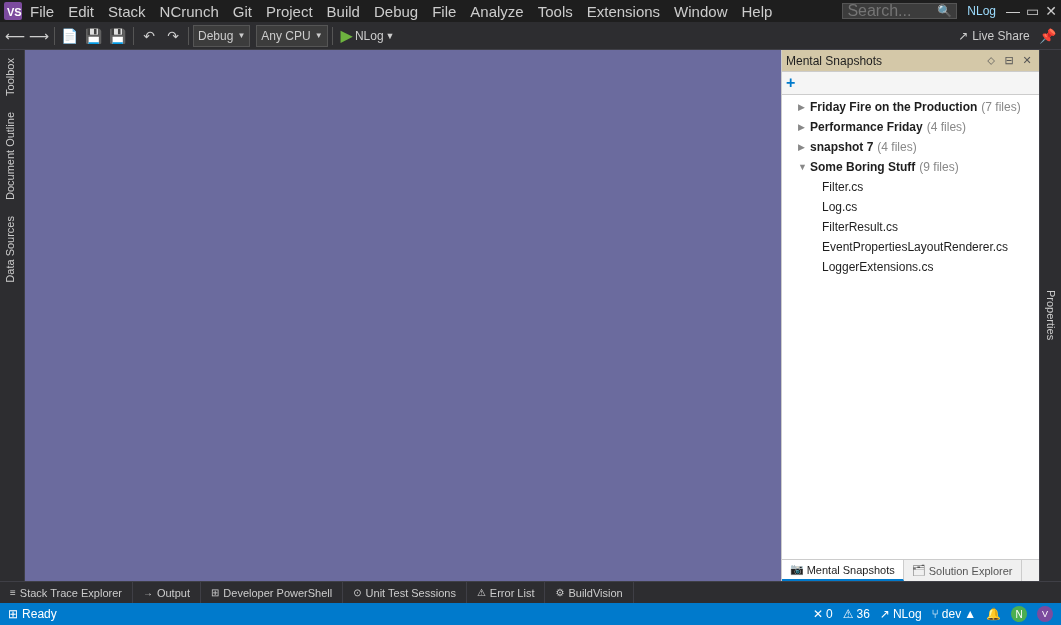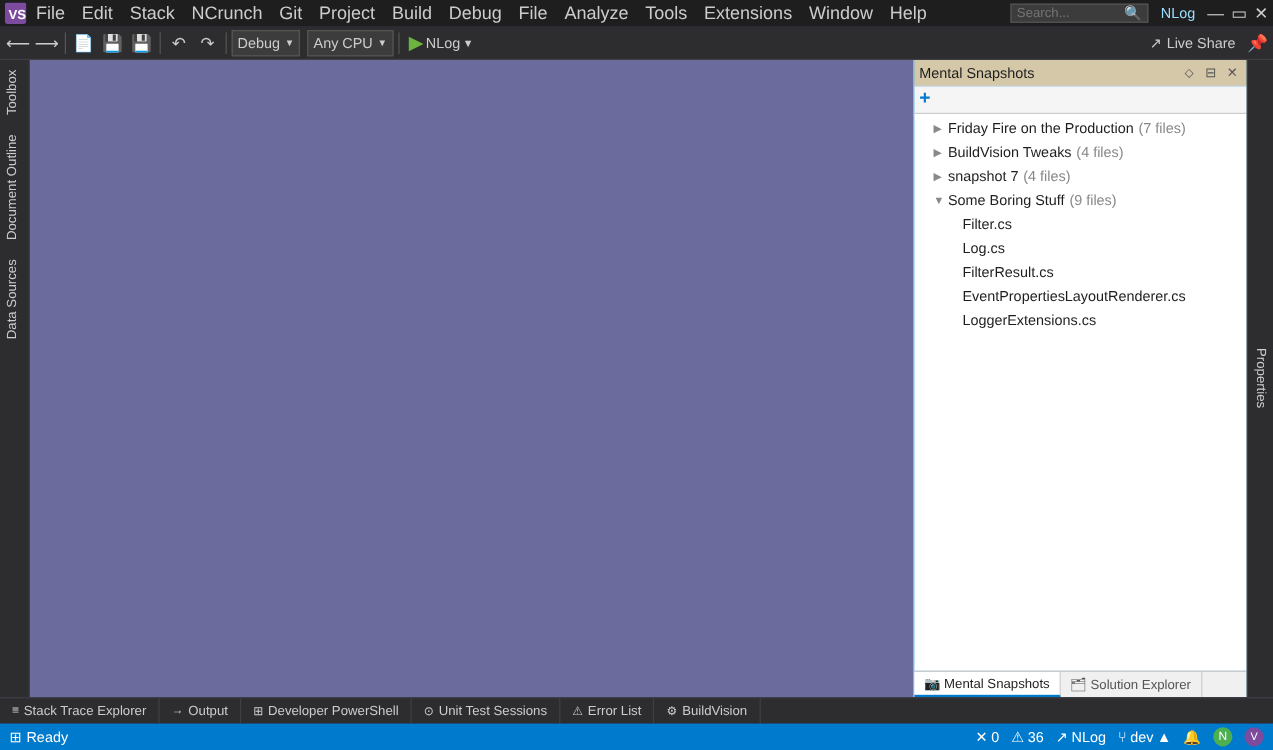--- a/index.html
+++ b/index.html
@@ -2,21 +2,21 @@
 <html><head>
   <meta charset="utf-8">
   <style>
     * { margin: 0; padding: 0; box-sizing: border-box; }
     body { font-family: 'Segoe UI', sans-serif; font-size: 12px; background: #2b2b5e; width: 1061px; height: 625px; overflow: hidden; display: flex; flex-direction: column; }
 
     
     .menubar { background: #1e1e1e; color: #cccccc; display: flex; align-items: center; height: 22px; padding: 0 4px; gap: 2px; flex-shrink: 0; }
     .menubar-item { padding: 2px 6px; font-size: 15px; cursor: pointer; color: #cccccc; }
     .menubar-search { margin-left: auto; display: flex; align-items: center; background: #3c3c3c; border: 1px solid #555; padding: 1px 4px; height: 16px; }
-    .menubar-search input { background: transparent; border: none; outline: none; color: #ccc; font-size: 11px; width: 90px; }
+    .menubar-search input { background: transparent; border: none; outline: none; color: #ccc; font-size: 16px; width: 90px; }
     .menubar-nlog { color: #9cdcfe; margin-left: 8px; font-size: 12px; }
 
     
     .toolbar { background: #2d2d30; border-bottom: 1px solid #3f3f46; height: 28px; display: flex; align-items: center; padding: 0 4px; gap: 2px; flex-shrink: 0; }
     .toolbar-btn { width: 22px; height: 22px; display: flex; align-items: center; justify-content: center; cursor: pointer; color: #cccccc; font-size: 14px; border: 1px solid transparent; }
     .toolbar-separator { width: 1px; height: 18px; background: #555; margin: 0 2px; }
     .toolbar-dropdown { display: flex; align-items: center; height: 22px; background: #3c3c3c; border: 1px solid #555; padding: 0 4px; cursor: pointer; color: #ccc; font-size: 12px; gap: 4px; }
     .toolbar-dropdown .arrow { font-size: 8px; }
     .toolbar-run { display: flex; align-items: center; gap: 2px; margin-left: 4px; }
     .toolbar-spacer { flex: 1; }
@@ -27,38 +27,38 @@
     .main-area { display: flex; flex: 1; overflow: hidden; }
 
     
     .left-tabs { width: 25px; background: #2d2d30; display: flex; flex-direction: column; border-right: 1px solid #3f3f46; flex-shrink: 0; }
     .left-tab { writing-mode: vertical-rl; transform: rotate(180deg); color: #ccc; font-size: 11px; padding: 8px 4px; cursor: pointer; border-left: 2px solid transparent; }
 
     
     .editor-area { flex: 1; background: #6b6b9e; position: relative; }
 
     
-    .right-panel { width: 278px; background: #0ea5e9; display: flex; flex-direction: column; border-left: 1px solid #ccc; flex-shrink: 0; }
+    .right-panel { width: 258px; background: #0369a1; display: flex; flex-direction: column; border-left: 1px solid #ccc; flex-shrink: 0; }
 
     
     .panel-titlebar { background: #d4c8a8; display: flex; align-items: center; height: 22px; padding: 0 4px; border-bottom: 1px solid #ccc; }
     .panel-title { font-size: 12px; color: #1e1e1e; font-weight: normal; flex: 1; }
     .panel-controls { display: flex; gap: 2px; }
     .panel-ctrl-btn { width: 16px; height: 16px; display: flex; align-items: center; justify-content: center; cursor: pointer; color: #555; font-size: 11px; border: 1px solid transparent; }
 
     
     .panel-toolbar { background: #f5f5f5; border-bottom: 1px solid #ccc; padding: 2px 4px; }
     .panel-add-btn { color: #007acc; font-size: 16px; cursor: pointer; font-weight: bold; }
 
     
     .tree-view { flex: 1; overflow-y: auto; background: #fff; padding: 2px 0; }
     .tree-item { display: flex; align-items: center; padding: 1px 4px; cursor: pointer; color: #1e1e1e; font-size: 12px; line-height: 18px; }
     .tree-indent { width: 12px; flex-shrink: 0; }
     .tree-arrow { width: 12px; color: #888; font-size: 9px; flex-shrink: 0; }
-    .tree-label { color: #1e1e1e; }
+    .tree-label { color: #1e1e1e; font-weight: bold; }
     .tree-count { color: #888; margin-left: 4px; }
     .tree-item-file { display: flex; align-items: center; padding: 1px 4px; color: #1e1e1e; font-size: 12px; line-height: 18px; }
 
     
     .right-side-tab { width: 22px; background: #2d2d30; writing-mode: vertical-rl; display: flex; align-items: center; justify-content: center; color: #ccc; font-size: 11px; cursor: pointer; border-left: 1px solid #3f3f46; }
 
     
     .bottom-tabs { background: #2d2d30; border-top: 1px solid #3f3f46; height: 22px; display: flex; align-items: stretch; flex-shrink: 0; }
     .bottom-tab { display: flex; align-items: center; gap: 4px; padding: 0 10px; color: #ccc; font-size: 11px; cursor: pointer; border-right: 1px solid #3f3f46; white-space: nowrap; }
     .bottom-tab-icon { font-size: 10px; }
@@ -173,21 +173,21 @@
       <div class="tree-item">
         <span class="tree-indent"></span>
         <span class="tree-arrow">▶</span>
         <span class="tree-label">Friday Fire on the Production</span>
         <span class="tree-count">(7 files)</span>
       </div>
 
       <div class="tree-item">
         <span class="tree-indent"></span>
         <span class="tree-arrow">▶</span>
-        <span class="tree-label">BuildVision Tweaks</span>
+        <span class="tree-label">Performance Friday</span>
         <span class="tree-count">(4 files)</span>
       </div>
 
       <div class="tree-item">
         <span class="tree-indent"></span>
         <span class="tree-arrow">▶</span>
         <span class="tree-label">snapshot 7</span>
         <span class="tree-count">(4 files)</span>
       </div>
 

